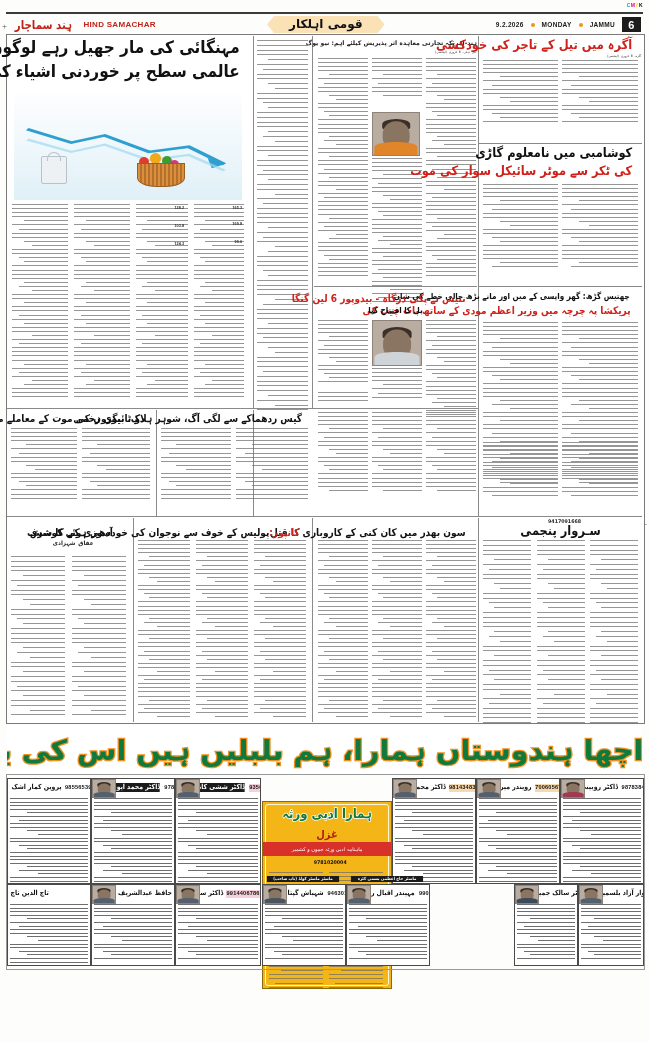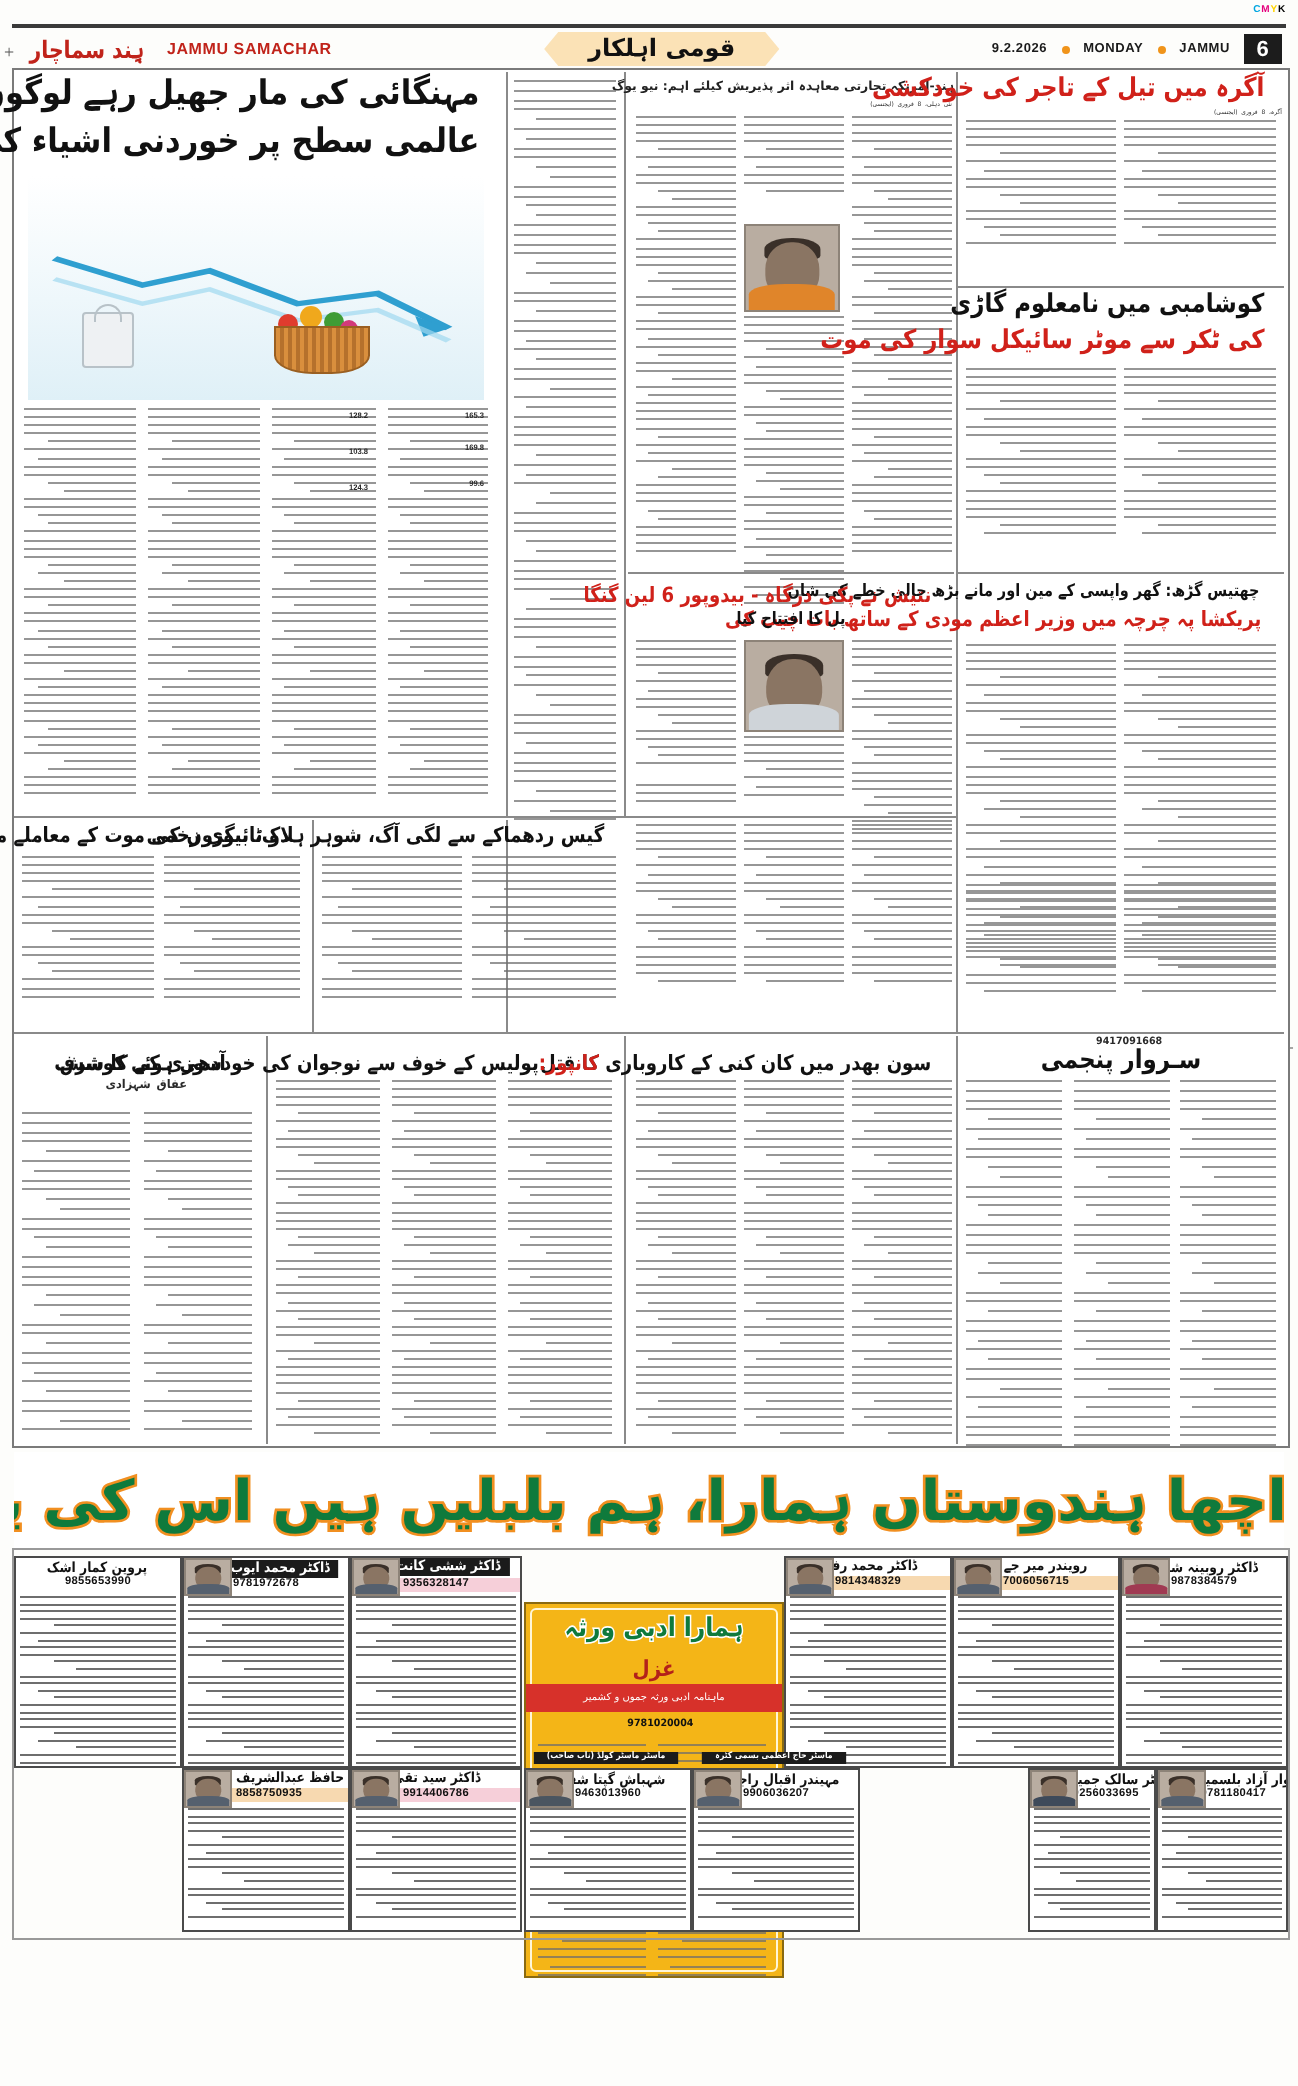--- a/index.html
+++ b/index.html
@@ -91,21 +91,21 @@
           background:#fff;display:flex;align-items:center;justify-content:center;
           overflow:hidden;}
   .banner-txt{direction:rtl;font-family:"DejaVu Sans",sans-serif;font-weight:bold;
           font-size:28px;white-space:nowrap;transform:scaleX(1.02);
           color:#0f7a3c;-webkit-text-stroke:2.6px #f18f20;paint-order:stroke fill;
           letter-spacing:-1px;}
 
   
   .card{position:absolute;border:1px solid #4a4a4a;background:#fff;overflow:hidden;}
   .card-hd{display:flex;align-items:stretch;height:17px;}
-  .card-hd .nm{flex:1;display:flex;flex-direction:column;justify-content:center;
+  .card-hd .nm{flex:1;display:flex;flex-direction:row;justify-content:flex-start;
                align-items:center;}
   .card-name{direction:rtl;font-family:"DejaVu Sans",sans-serif;font-weight:bold;
              font-size:7px;color:#111;white-space:nowrap;transform:scaleX(.88);line-height:1;}
   .card-name.onblack{background:#1b1b1b;color:#fff;width:100%;text-align:center;padding:1px 0;}
   .card-phone{font-family:"Liberation Sans",sans-serif;font-size:5.6px;font-weight:bold;
               color:#111;letter-spacing:.2px;line-height:1;margin-top:1px;}
   .card-phone.band{background:#f7d9b0;width:100%;text-align:center;padding:1px 0;}
   .card-phone.pinkband{background:#f6cfd9;width:100%;text-align:center;padding:1px 0;}
   .card-ph{width:22px;height:17px;}
   .card-body{padding:2px 2px 0 2px;display:flex;gap:3px;direction:rtl;}
@@ -133,21 +133,21 @@
 <div class="page">
 
   <div class="cmyk">
     <span class="c-c">C</span><span class="c-m">M</span><span class="c-y">Y</span><span class="c-k">K</span>
   </div>
   <div class="regmark" style="left:2px;top:22px;">+</div>
   <div class="regmark" style="right:2px;top:520px;">+</div>
 
   <div class="masthead">
     <div class="mh-urdu">ہِند سماچار</div>
-    <div class="mh-eng">JAMMU SAMACHAR</div>
+    <div class="mh-eng">HIND SAMACHAR</div>
     <div class="mh-center">
       <div class="qaumi">قومی اہلکار</div>
     </div>
     <div class="mh-right">
       <span>9.2.2026</span>
       <span class="dotsep"></span>
       <span>MONDAY</span>
       <span class="dotsep"></span>
       <span>JAMMU</span>
       <span class="pagenum">6</span>
@@ -1889,20 +1889,49 @@
           <i></i>
           <i></i>
           <i></i>
           <i></i>
           <i></i>
           <i></i>
       </div>
     </div>
   </div>
 
+  <div class="card" style="left:7px;top:884px;width:82px;height:80px;">
+    <div class="card-hd">
+      <div class="nm">
+        <div class="card-name">تاج الدین تاج</div>
+      </div>
+    </div>
+    <div class="card-body">
+      <div class="lines">
+        <i></i>
+          <i></i>
+          <i></i>
+          <i></i>
+          <i></i>
+          <i></i>
+          <i></i>
+          <i></i>
+          <i></i>
+          <i></i>
+          <i></i>
+          <i></i>
+          <i></i>
+          <i></i>
+          <i></i>
+          <i></i>
+        <i></i>
+          <i></i>
+      </div>
+    </div>
+  </div>
   <div class="card" style="left:91px;top:884px;width:82px;height:80px;">
     <div class="card-hd">
       <div class="nm">
         <div class="card-name">حافظ عبدالشریف دہلوی</div>
         <div class="card-phone band">8858750935</div>
       </div>
       <div class="photo card-ph">
         <div class="hair"></div>
           <div class="face"></div>
           <div class="body"></div>

